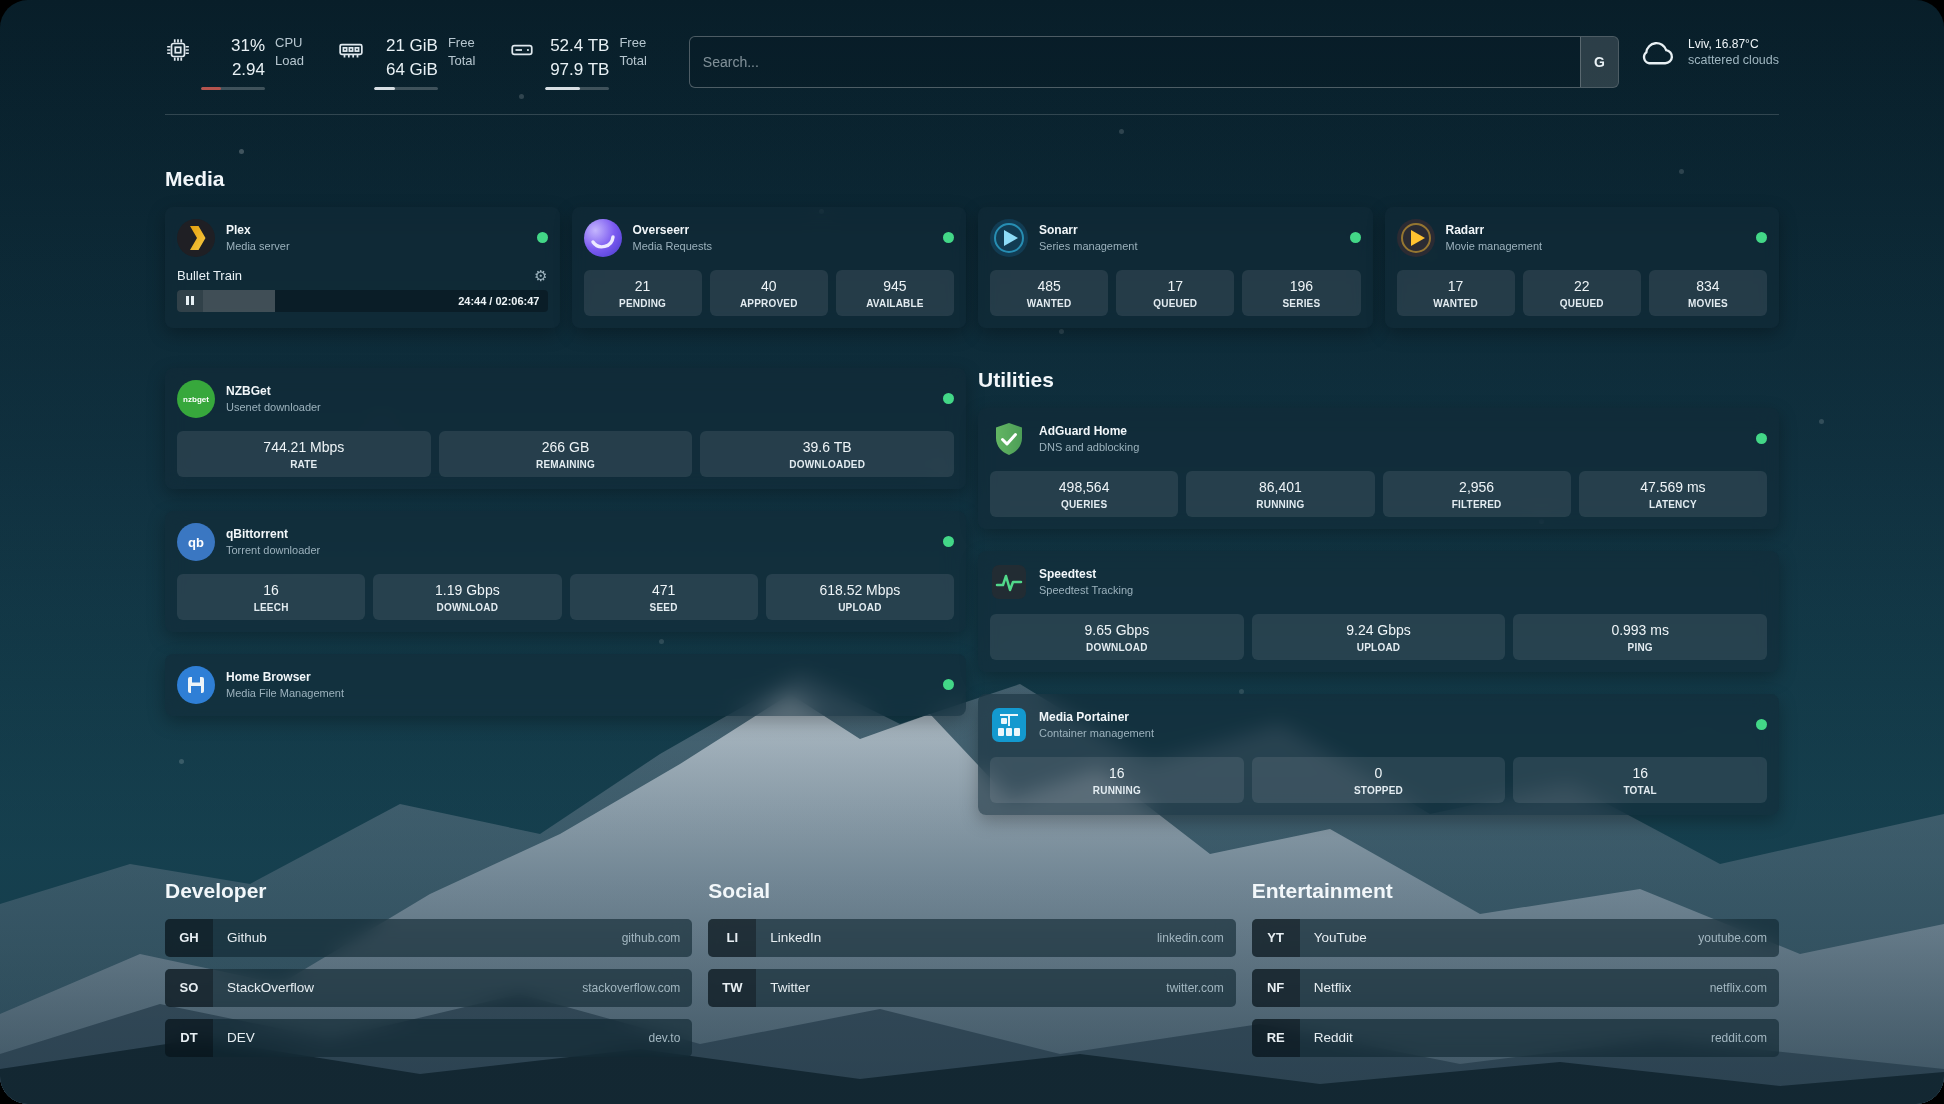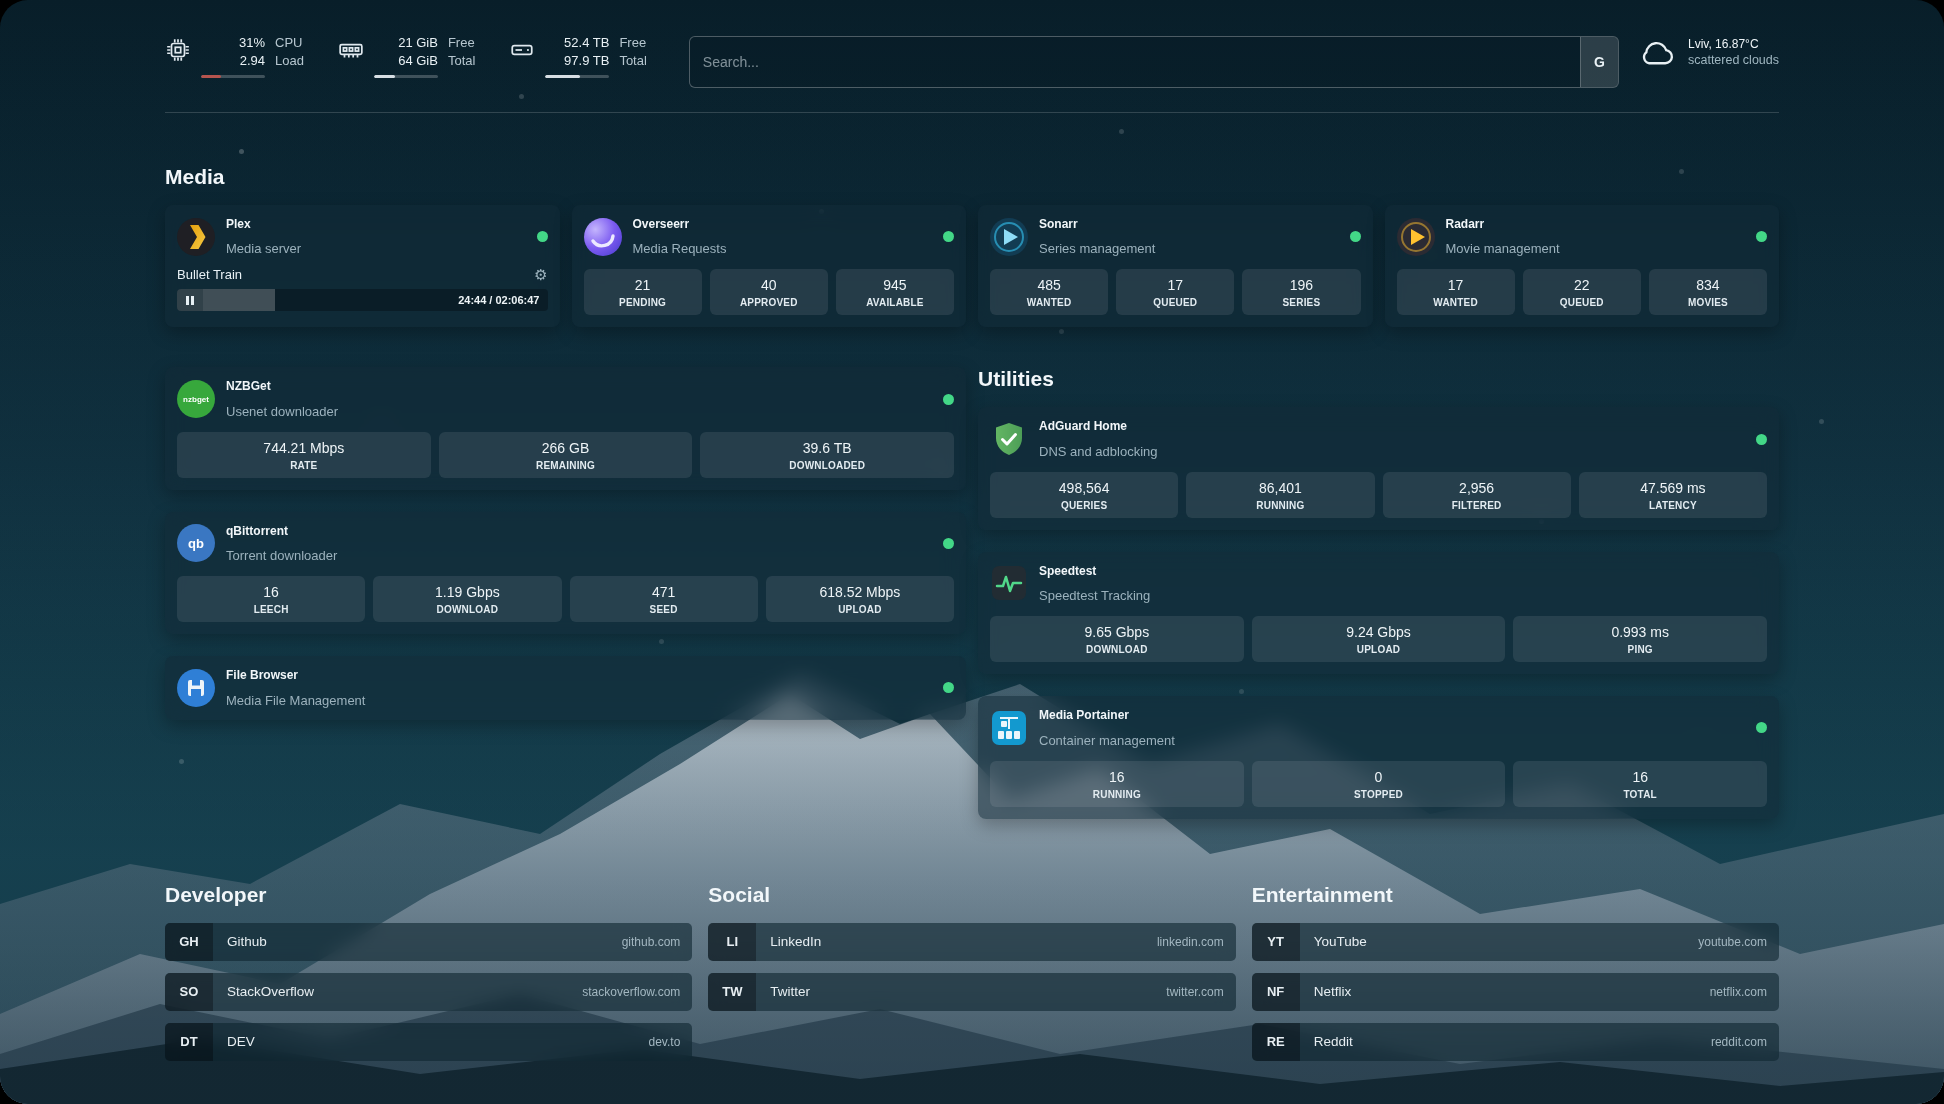--- a/index.html
+++ b/index.html
@@ -21,21 +21,21 @@
     1240px 690px 0 1px rgba(255,255,255,.13),180px 760px 0 1px rgba(255,255,255,.16),
     1820px 420px 0 1px rgba(255,255,255,.15),1060px 330px 0 1px rgba(255,255,255,.12),
     300px 590px 0 1px rgba(255,255,255,.12),1700px 740px 0 1px rgba(255,255,255,.14);}
   .container{position:relative;z-index:3;width:1614px;margin:0 auto;}
 
   
   .topbar{display:flex;align-items:flex-start;padding-top:34px;}
   .resource{display:flex;align-items:flex-start;gap:10px;margin-right:34px;}
   .res-icon svg{width:26px;height:26px;margin-top:3px;}
   .res-cols{display:flex;gap:10px;}
-  .res-vals{display:flex;flex-direction:column;align-items:flex-end;font-size:13px;line-height:1.4;color:#e9f1f5;}
+  .res-vals{display:flex;flex-direction:column;align-items:flex-end;font-size:17px;line-height:1.4;color:#e9f1f5;}
   .res-labs{display:flex;flex-direction:column;font-size:13px;line-height:1.4;color:#b6c6cf;}
   .res-bar{width:100%;min-width:64px;height:3px;background:rgba(255,255,255,.22);border-radius:2px;margin-top:5px;overflow:hidden;}
   .res-bar .fill{display:block;height:100%;background:var(--resource-bar-fill,#d7dee3);border-radius:2px;}
   .resource.cpu .res-bar .fill{background:var(--cpu-bar-fill,#b5544e);}
   .search{flex:1;position:relative;margin:2px 20px 0 8px;}
   .search input{width:100%;height:52px;box-sizing:border-box;background:rgba(9,26,36,.38);
     border:1px solid rgba(255,255,255,.28);border-radius:6px;color:#fff;padding:0 48px 0 13px;font-size:14px;outline:none;
     font-family:"Liberation Sans",sans-serif;}
   .search input::placeholder{color:rgba(225,236,242,.55);}
   .gbtn{position:absolute;right:1px;top:1px;bottom:1px;width:38px;background:rgba(255,255,255,.15);
@@ -51,21 +51,21 @@
   
   .section-title{font-size:21px;font-weight:700;margin:0 0 16px;color:#f2f7fa;}
   .media{margin-top:52px;}
   .media-row{display:grid;grid-template-columns:repeat(4,1fr);gap:12px;}
   .card{background:rgba(18,42,54,.55);border-radius:8px;padding:12px;box-shadow:0 6px 18px rgba(0,0,0,.28);
     backdrop-filter:blur(10px);box-sizing:border-box;}
   .card-header{display:flex;align-items:center;gap:11px;}
   .svc-icon{width:38px;height:38px;flex:0 0 38px;}
   .svc-icon svg{width:38px;height:38px;display:block;}
   .svc-name{font-size:12px;font-weight:700;color:#f2f7fa;line-height:1.2;}
-  .svc-desc{font-size:13px;color:#9cb2bd;margin-top:10px;}
+  .svc-desc{font-size:11px;color:#9cb2bd;margin-top:2px;}
   .dot{margin-left:auto;width:11px;height:11px;border-radius:50%;background:var(--status-green,#43d787);align-self:center;flex:0 0 11px;}
   .stats{display:flex;gap:8px;margin-top:13px;}
   .stat{flex:1;background:rgba(255,255,255,.09);border-radius:6px;text-align:center;padding:8px 4px 7px;}
   .stat .v{font-size:14px;color:#eef4f7;}
   .stat .l{font-size:10px;font-weight:700;color:#e3ecf1;margin-top:4px;letter-spacing:.2px;}
 
   
   .np-row{display:flex;align-items:center;margin-top:11px;font-size:13px;color:#e9f1f5;}
   .gear{margin-left:auto;color:#9cb2bd;font-size:15px;cursor:pointer;line-height:1;}
   .progress{position:relative;margin-top:7px;height:22px;background:rgba(8,20,28,.55);border-radius:4px;
@@ -419,21 +419,21 @@
             <div class="card-header">
               <span class="svc-icon">
                 <svg viewBox="0 0 38 38">
                     <circle cx="19" cy="19" r="19" fill="#2f7fd6"></circle>
                     <rect x="11" y="11" width="16" height="16" rx="2" fill="#eef4f8"></rect>
                     <rect x="15" y="11" width="8" height="5.5" fill="#2f7fd6"></rect>
                     <rect x="14" y="20" width="10" height="7" fill="#2f7fd6"></rect>
                   </svg>
               </span>
               <div class="svc-text">
-                <div class="svc-name">File Browser</div>
+                <div class="svc-name">Home Browser</div>
                 <div class="svc-desc">Media File Management</div>
               </div>
               <span class="dot"></span>
             </div>
           </div>
 
         </div>
       </section>
 
       <section>

